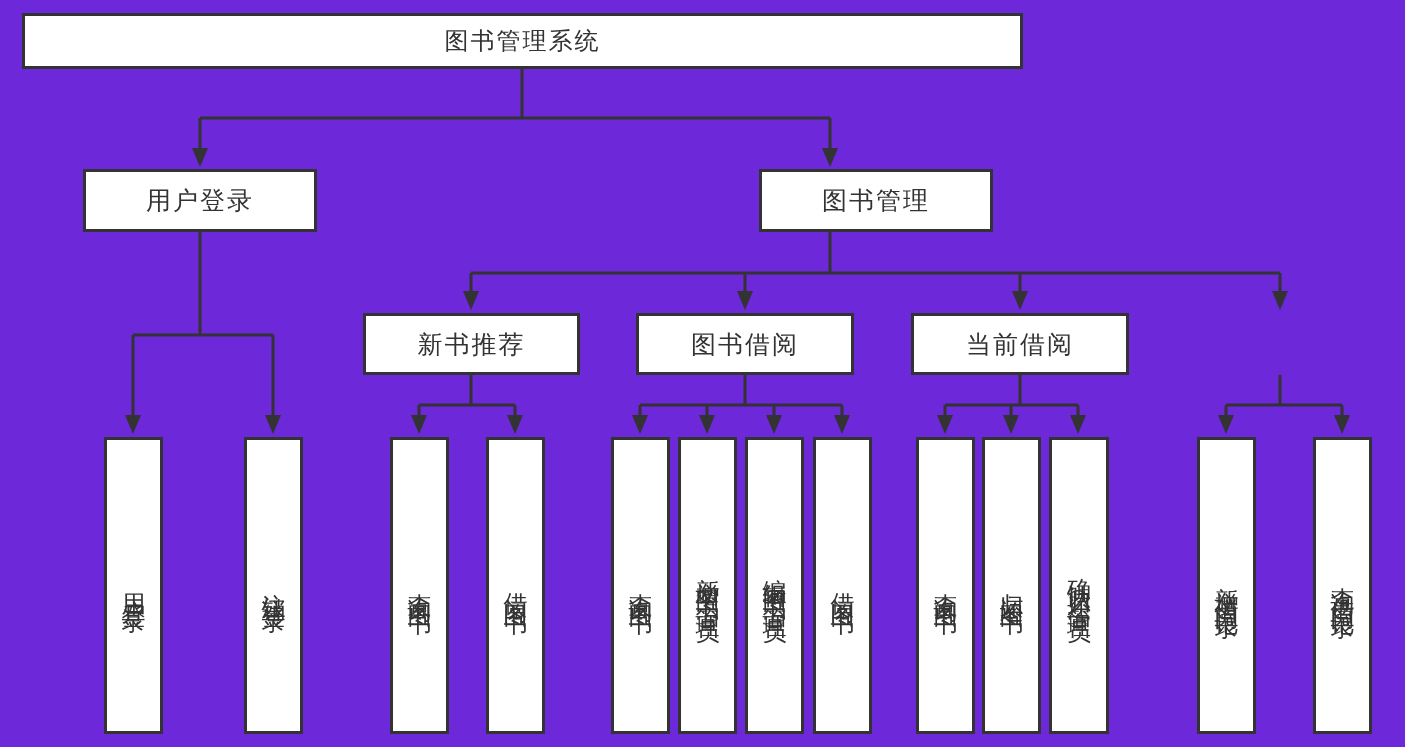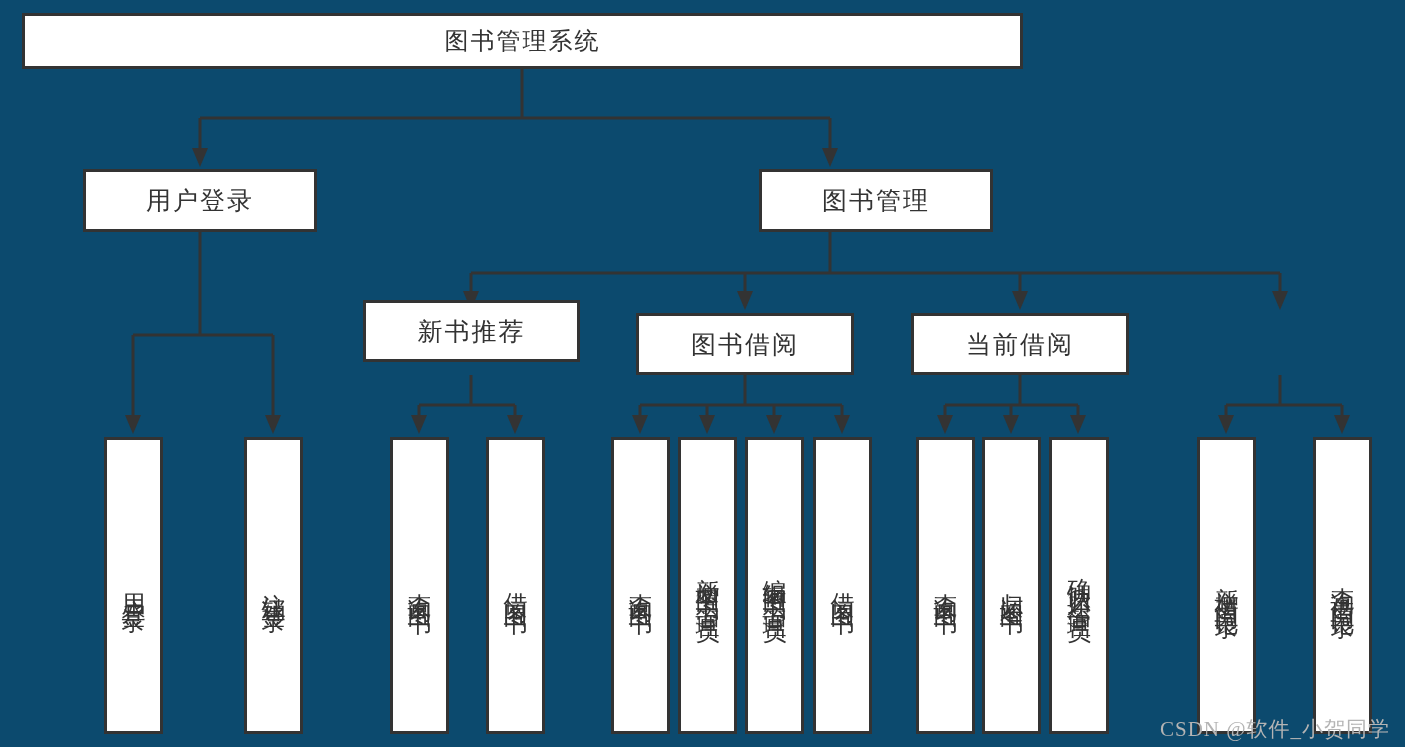--- a/index.html
+++ b/index.html
@@ -1,18 +1,18 @@
 <!DOCTYPE html>
 <html><head>
 <meta charset="utf-8">
 <style>
   html, body { margin:0; padding:0; background:#ffffff; }
   #stage {
-    position:relative; width:1405px; height:747px; background:#0c4a6e;
-    font-family:Liberation Serif, serif;
+    position:relative; width:1405px; height:747px; background:#6d28d9;
+    font-family:Liberation Sans, sans-serif;
     color:#333333; overflow:hidden;
   }
   #connectors { position:absolute; left:0; top:0; width:1405px; height:747px; pointer-events:none; }
   #connectors path { stroke:#333333; stroke-width:3; fill:none; }
   #connectors polygon { fill:#333333; stroke:none; }
   .box {
     position:absolute; box-sizing:border-box;
     border:3px solid #333333; background:#ffffff;
     display:flex; align-items:center; justify-content:center;
     font-size:25px; letter-spacing:2px; white-space:nowrap;
@@ -78,21 +78,21 @@
       <polygon points="1218,415 1234,415 1226,434"></polygon>
       <polygon points="1334,415 1350,415 1342,434"></polygon>
     </g>
   </svg>
 
   <div class="box root" style="left:22px; top:13px; width:1001px; height:56px;">图书管理系统</div>
 
   <div class="box" style="left:83px; top:169px; width:234px; height:63px;">用户登录</div>
   <div class="box" style="left:713px; top:169px; width:234px; height:63px;margin-left:46px;">图书管理</div>
 
-  <div class="box" style="left:363px; top:300px; width:217px; height:62px;">新书推荐</div>
+  <div class="box" style="left:363px; top:313px; width:217px; height:62px;">新书推荐</div>
   <div class="box" style="left:911px; top:313px; width:218px; height:62px;">当前借阅</div>
   <div class="box" style="left:636px; top:313px; width:218px; height:62px;">图书借阅</div>
 
   <div class="leaf" style="left:104px;">
     <span>用户登录</span>
   </div>
   <div class="leaf" style="left:244px;">
     <span>注销登录</span>
   </div>
 
@@ -126,15 +126,14 @@
     <span>确认归还（管理员）</span>
   </div>
 
   <div class="leaf" style="left:1197px;">
     <span>新增借阅记录</span>
   </div>
   <div class="leaf" style="left:1313px;">
     <span>查询借阅记录</span>
   </div>
 
-  <div id="watermark">CSDN @软件_小贺同学</div>
 
 </div>
 
 </body></html>

